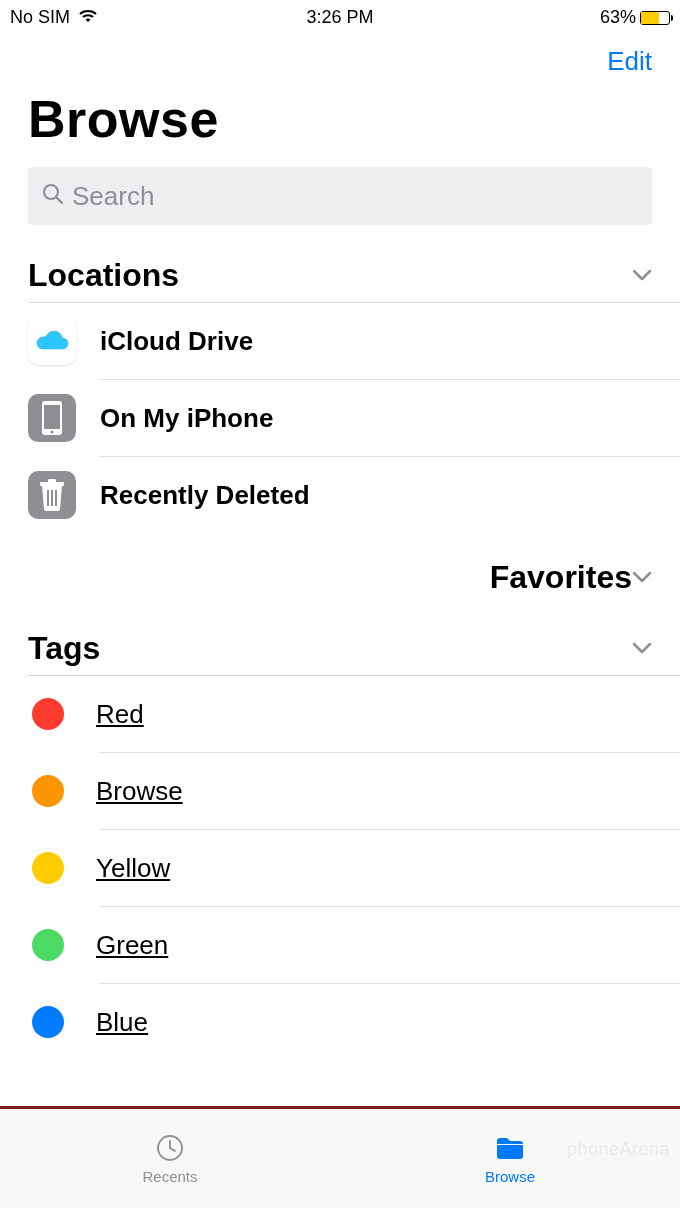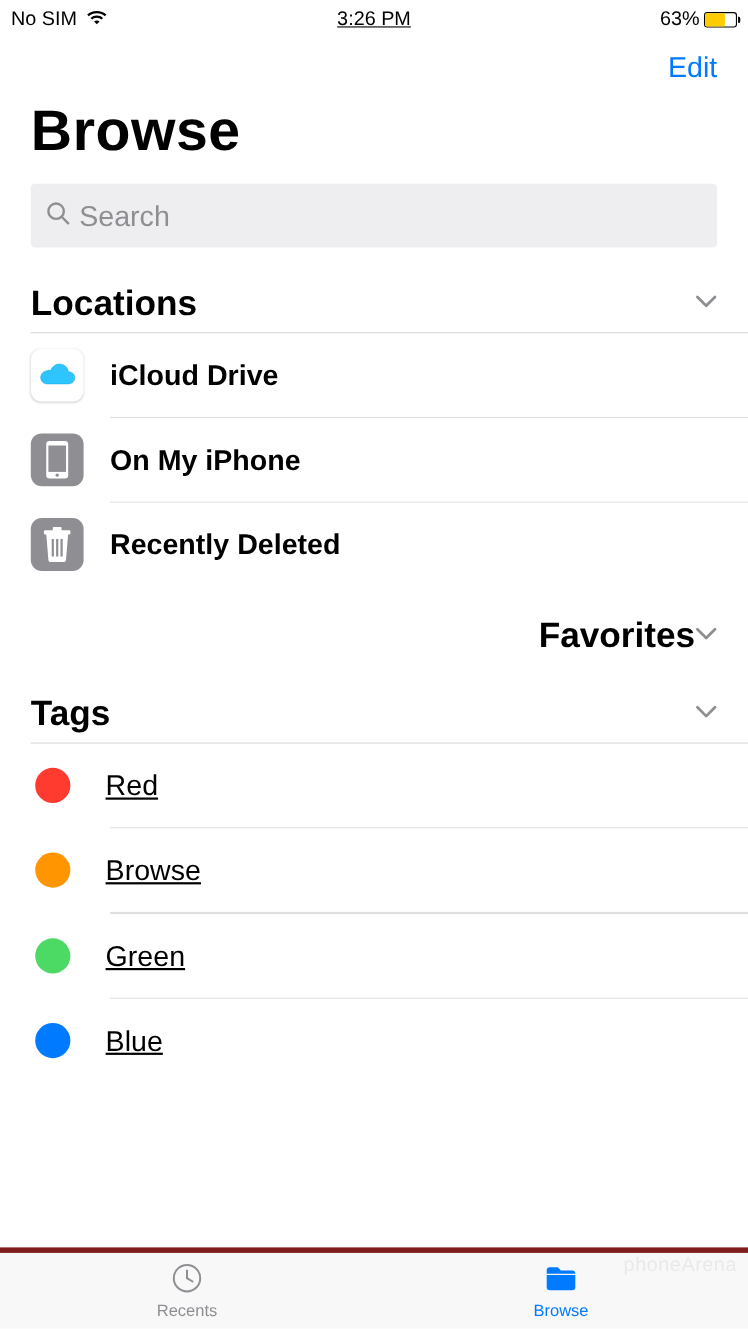--- a/index.html
+++ b/index.html
@@ -35,21 +35,20 @@
     }
     .wifi-icon {
       width: 20px;
       height: 14px;
     }
     .status-center {
       font-weight: 500;
       position:absolute;
       left:50%;
       transform:translateX(-50%);
-      text-decoration:underline;
     }
     .status-right {
       display: flex;
       align-items: center;
       gap: 4px;
     }
     .battery-icon {
       width: 30px;
       height: 14px;
       border: 1px solid #000;
@@ -185,23 +184,23 @@
       border-radius: 50%;
       margin-left: 8px;
       margin-right: 32px;
       flex-shrink: 0;
     }
     .tab-bar {
       position: absolute;
       bottom: 0;
       left: 0;
       right: 0;
-      height: 74px;
+      height: 102px;
       background: #f8f8f9;
-      border-top: 5px solid #7f1d1d;
+      border-top: 3px solid #7f1d1d;
       display: flex;
     }
     .tab-item {
       flex: 1;
       display: flex;
       flex-direction: column;
       align-items: center;
       justify-content: center;
       gap: 2px;
       cursor: pointer;
@@ -330,20 +329,24 @@
   <div class="tag-item">
     <div class="tag-dot" style="background:#ff3b30"></div>
     <span class="list-item-label">Red</span>
   </div>
   <div class="list-divider"></div>
   <div class="tag-item">
     <div class="tag-dot" style="background:#ff9500"></div>
     <span class="list-item-label">Browse</span>
   </div>
   <div class="list-divider"></div>
+  <div class="tag-item">
+    <div class="tag-dot" style="background:#ffcc00"></div>
+    <span class="list-item-label">Yellow</span>
+  </div>
   <div class="list-divider"></div>
   <div class="tag-item">
     <div class="tag-dot" style="background:#4cd964"></div>
     <span class="list-item-label">Green</span>
   </div>
   <div class="list-divider"></div>
   <div class="tag-item">
     <div class="tag-dot" style="background:#007aff"></div>
     <span class="list-item-label">Blue</span>
   </div>

